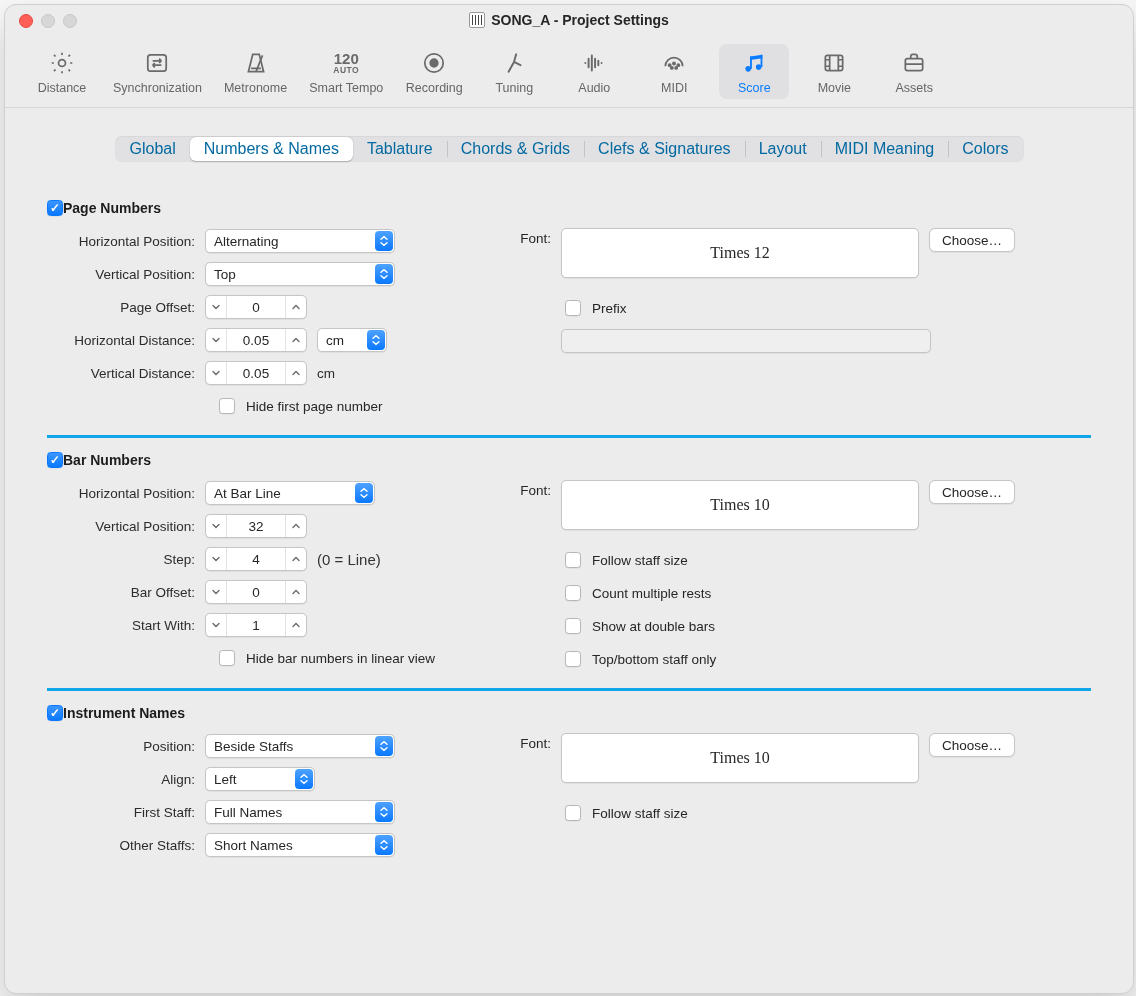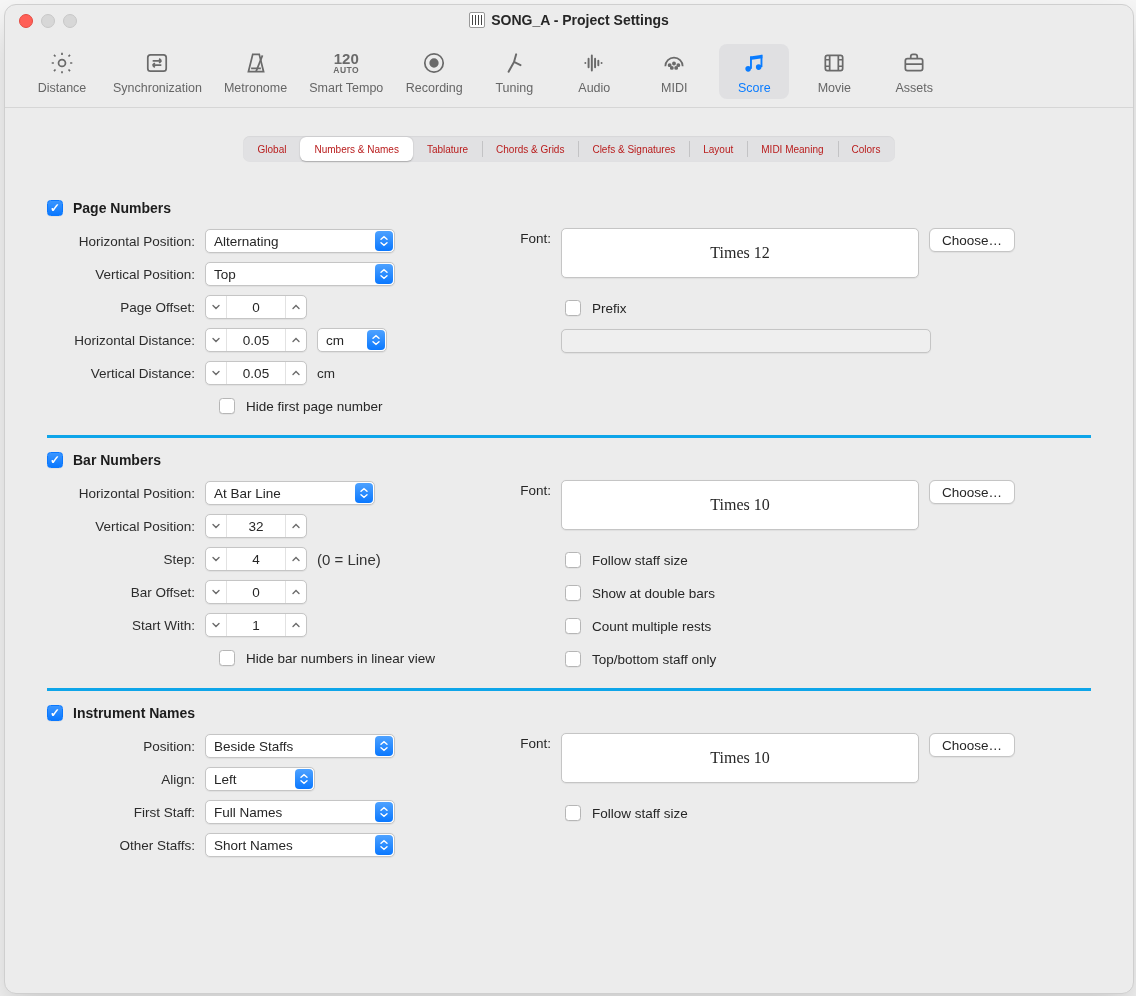--- a/index.html
+++ b/index.html
@@ -66,35 +66,35 @@
   .tool.smart .ico .big{font-size:15px;font-weight:700;color:#6a6a6a}
   .tool.smart .ico .sm{font-size:8.5px;font-weight:700;letter-spacing:0.5px;color:#6a6a6a}
 
   
   .subtabs-row{display:flex;justify-content:center;padding:28px 8px 6px}
   .segmented{
     display:flex;background:#e1e1e3;border-radius:7px;padding:1px;height:24px;
     box-shadow:inset 0 0.5px 1px rgba(0,0,0,0.08);
   }
   .seg-item{
-    display:flex;align-items:center;padding:0 14px;font-size:10px;color:#b91c1c;
+    display:flex;align-items:center;padding:0 14px;font-size:16px;color:#0369a1;
     border-radius:6px;cursor:default;position:relative;
   }
   .seg-item:not(.sel)+.seg-item:not(.sel)::before{
     content:"";position:absolute;left:0;top:4px;bottom:4px;width:1px;background:#c3c3c5;
   }
   .seg-item.sel{
     background:#fff;box-shadow:0 0.5px 1.5px rgba(0,0,0,0.25);
   }
 
   
   .content{padding:6px 42px 20px 42px}
   .section{border-top:3px solid #0ea5e9;padding-top:14px;margin-top:16px}
   .section:first-child{border-top:none;margin-top:12px}
-  .section-head{display:flex;gap:10px;margin-bottom:12px;margin-left:0}
+  .section-head{display:flex;margin-bottom:12px;margin-left:0}
   .section-head .chk{margin:0}
   .section-head .title{font-weight:700;font-size:14px;color:#1c1c1c}
 
   .cols{display:flex;gap:48px}
   .col{display:flex;flex-direction:column;gap:7px}
   .col.left{flex:0 0 410px}
   .col.right{flex:1}
 
   .row{display:flex;align-items:center;gap:10px;min-height:26px}
   .label{width:148px;text-align:right;font-size:13.5px;color:#2c2c2c}
@@ -507,28 +507,28 @@
             <span class="label-r"></span>
             <div class="chk-row">
                 <input type="checkbox" class="chk" style="">
                 <span class="txt">Follow staff size</span>
               </div>
           </div>
           <div class="row">
             <span class="label-r"></span>
             <div class="chk-row">
                 <input type="checkbox" class="chk" style="">
+                <span class="txt">Count multiple rests</span>
+              </div>
+          </div>
+          <div class="row">
+            <span class="label-r"></span>
+            <div class="chk-row">
+                <input type="checkbox" class="chk" style="">
                 <span class="txt">Show at double bars</span>
-              </div>
-          </div>
-          <div class="row">
-            <span class="label-r"></span>
-            <div class="chk-row">
-                <input type="checkbox" class="chk" style="">
-                <span class="txt">Count multiple rests</span>
               </div>
           </div>
           <div class="row">
             <span class="label-r"></span>
             <div class="chk-row">
                 <input type="checkbox" class="chk" style="">
                 <span class="txt">Top/bottom staff only</span>
               </div>
           </div>
         </div>

